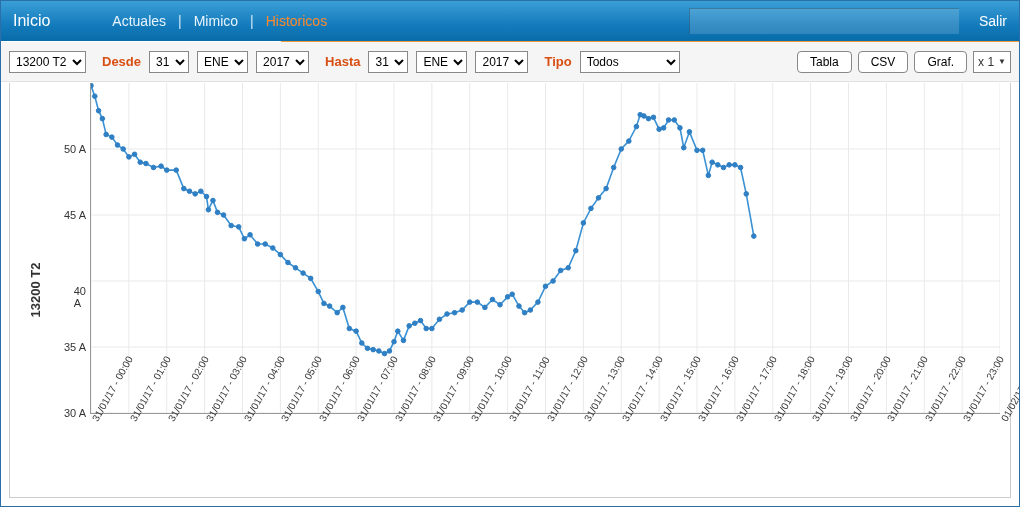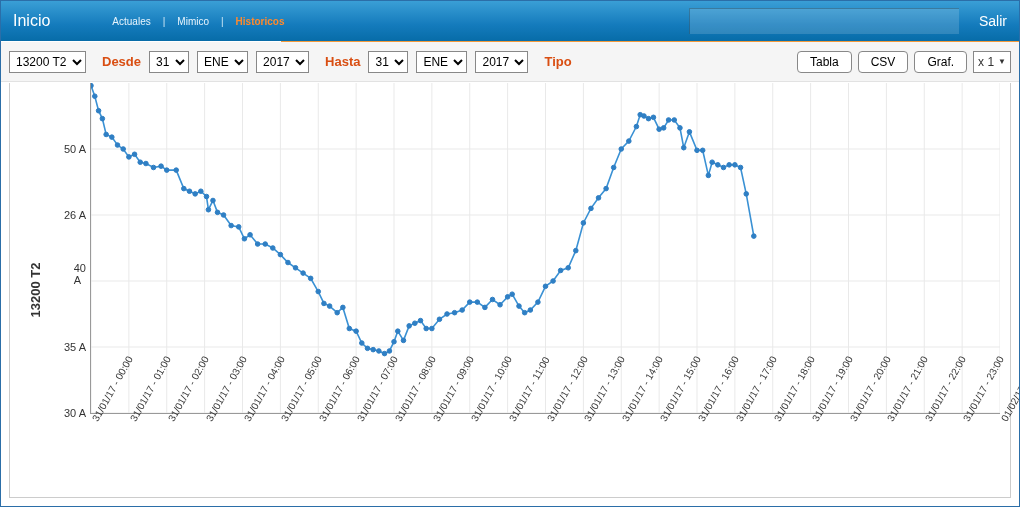--- a/index.html
+++ b/index.html
@@ -5,24 +5,24 @@
   html,body{margin:0;padding:0;font-family:Arial,Helvetica,sans-serif;font-size:12px;color:#333;background:#fff}
   *{box-sizing:border-box}
 
   
   .window{width:1020px;height:507px;border:1px solid #2b6ea8;background:#fff;position:relative;overflow:hidden}
 
   
   .topbar{height:40px;background:linear-gradient(#3a9fd6,#147bbc 60%,#076ca8);display:flex;align-items:center;padding:0 12px;color:#fff}
   .topbar .home{font-size:16px;margin-right:40px;cursor:pointer}
   .topbar select.station{height:22px;font-size:11px;border:1px solid #888;background:#fff;color:#333}
-  .tabs{display:flex;align-items:center;margin-left:18px;gap:8px;font-size:10px}
+  .tabs{display:flex;align-items:center;margin-left:18px;gap:8px;font-size:14px}
   .tabs .sep{color:#cfe8f6}
   .tabs .tab{color:#e8f4fc;cursor:pointer;padding:2px 4px}
-  .tabs .tab.active{color:#ff8a2c;font-weight:bold}
+  .tabs .tab.active{color:#ff8a2c;font-weight:normal}
   .topbar .spacer{flex:1}
   .topbar input.search{width:270px;height:26px;border:none;background:rgba(255,255,255,.15);border-top:1px solid rgba(0,0,0,.25);border-left:1px solid rgba(0,0,0,.25);padding:0 6px;color:#fff}
   .topbar .exit{margin-left:20px;font-size:14px;cursor:pointer}
   .orange-rule{height:1px;background:#f39a3b;margin:0 0 0 280px}
 
   
   .toolbar{height:40px;background:#f5f5f5;border-bottom:1px solid #e2e2e2;display:flex;align-items:center;padding:0 8px;gap:8px;font-size:13px}
   .toolbar select,.toolbar .btn,.toolbar .zoom{height:22px;font-size:12px;border:1px solid #888;background:#fff}
   .toolbar select{padding:0 2px}
   .lbl{color:#d94e12;font-weight:bold;margin-left:8px}
@@ -69,39 +69,40 @@
   <select><option>31</option></select>
   <select><option>ENE</option></select>
   <select><option>2017</option></select>
 
   <span class="lbl">Hasta</span>
   <select><option>31</option></select>
   <select><option>ENE</option></select>
   <select><option>2017</option></select>
 
   <span class="lbl">Tipo</span>
+  <select style="width:100px"><option>Todos</option></select>
 
   <div class="btns">
     <button class="btn">Tabla</button>
     <button class="btn">CSV</button>
     <button class="btn">Graf.</button>
     <div class="zoom">
       <span>x 1</span>
       <span class="tri">▼</span>
     </div>
   </div>
 </div>
 
 <div class="chartwrap">
   <div class="ylabel">13200 T2</div>
   <div class="yticks" id="yticks">
         <span class="ytick" style="top: 330px;">30 A</span>
         <span class="ytick" style="top: 264px;">35 A</span>
-        <span class="ytick" style="top: 191px; margin-left: 32px;">40 A</span>
-        <span class="ytick" style="top: 132px;">26 A</span>
+        <span class="ytick" style="top: 214px; margin-left: 32px;">40 A</span>
+        <span class="ytick" style="top: 132px;">45 A</span>
         <span class="ytick" style="top: 66px; text-align: center;">50 A</span>
       </div>
   <div class="plot" id="plot">
         <svg width="909" height="330" style="display: block;">
           <g class="grid">
             <line x1="0" x2="0" y1="0" y2="330"></line>
             <line x1="37.875" x2="37.875" y1="0" y2="330"></line>
             <line x1="75.75" x2="75.75" y1="0" y2="330"></line>
             <line x1="113.625" x2="113.625" y1="0" y2="330"></line>
             <line x1="151.5" x2="151.5" y1="0" y2="330"></line>

